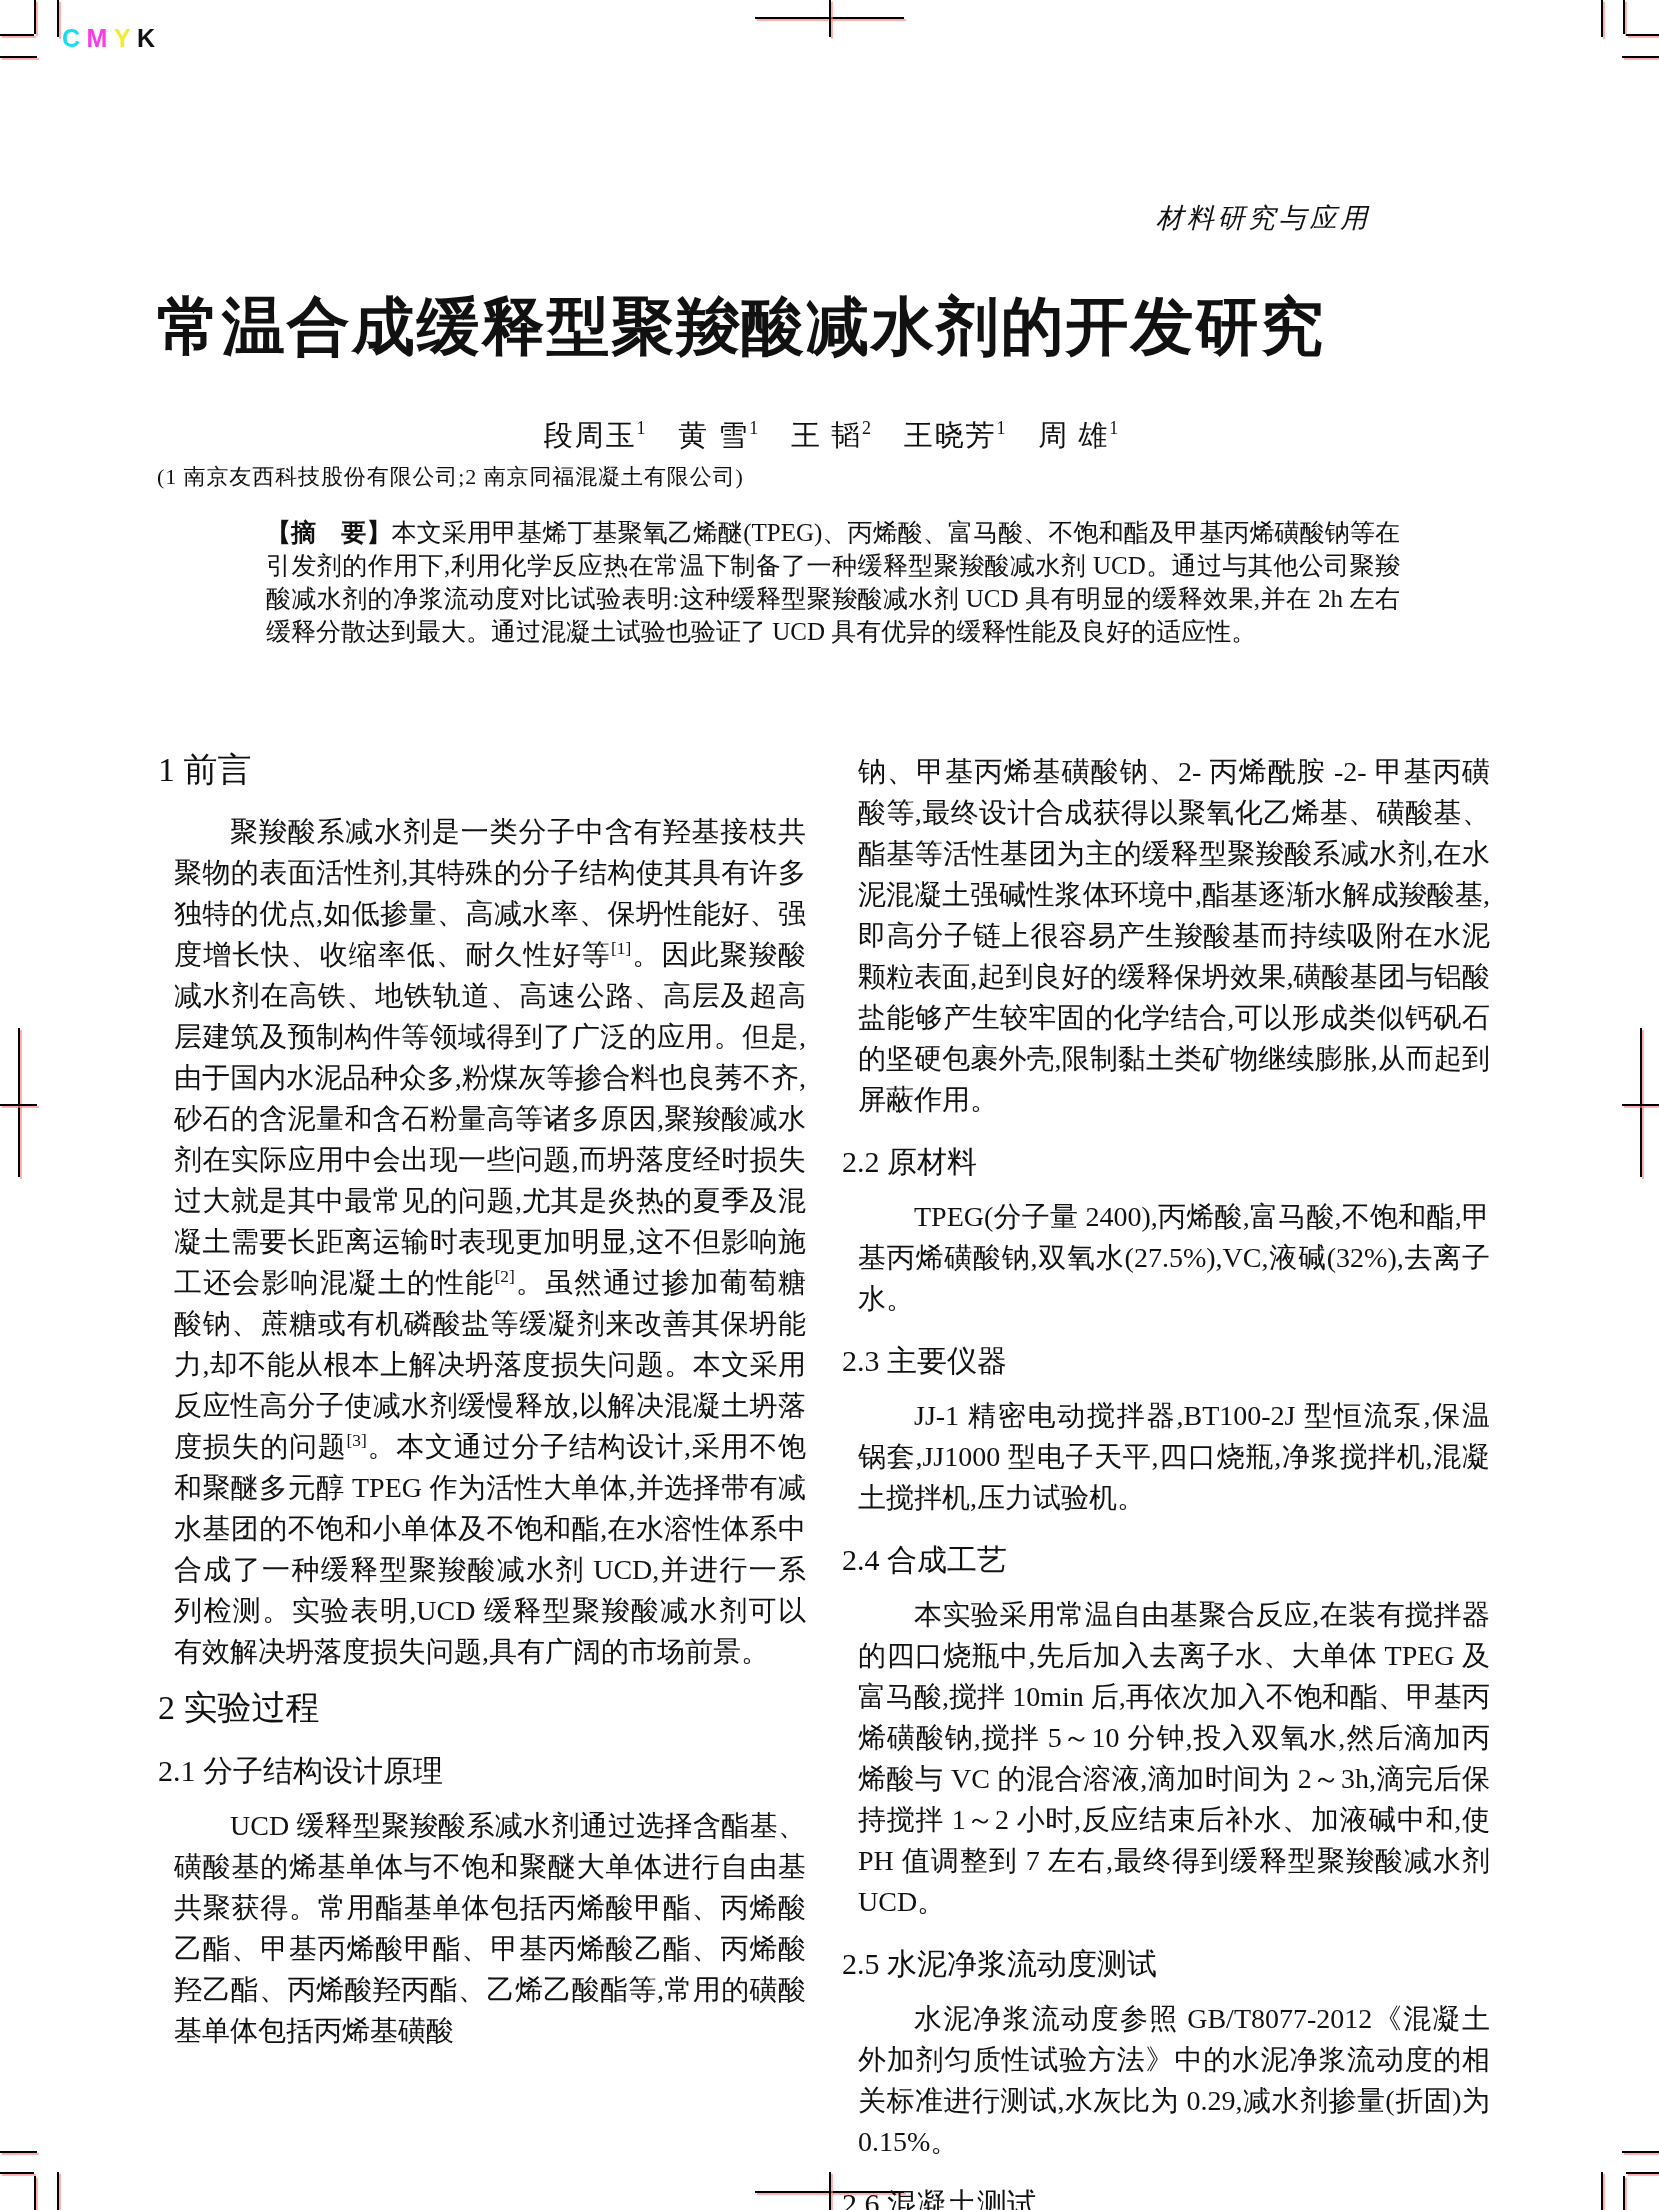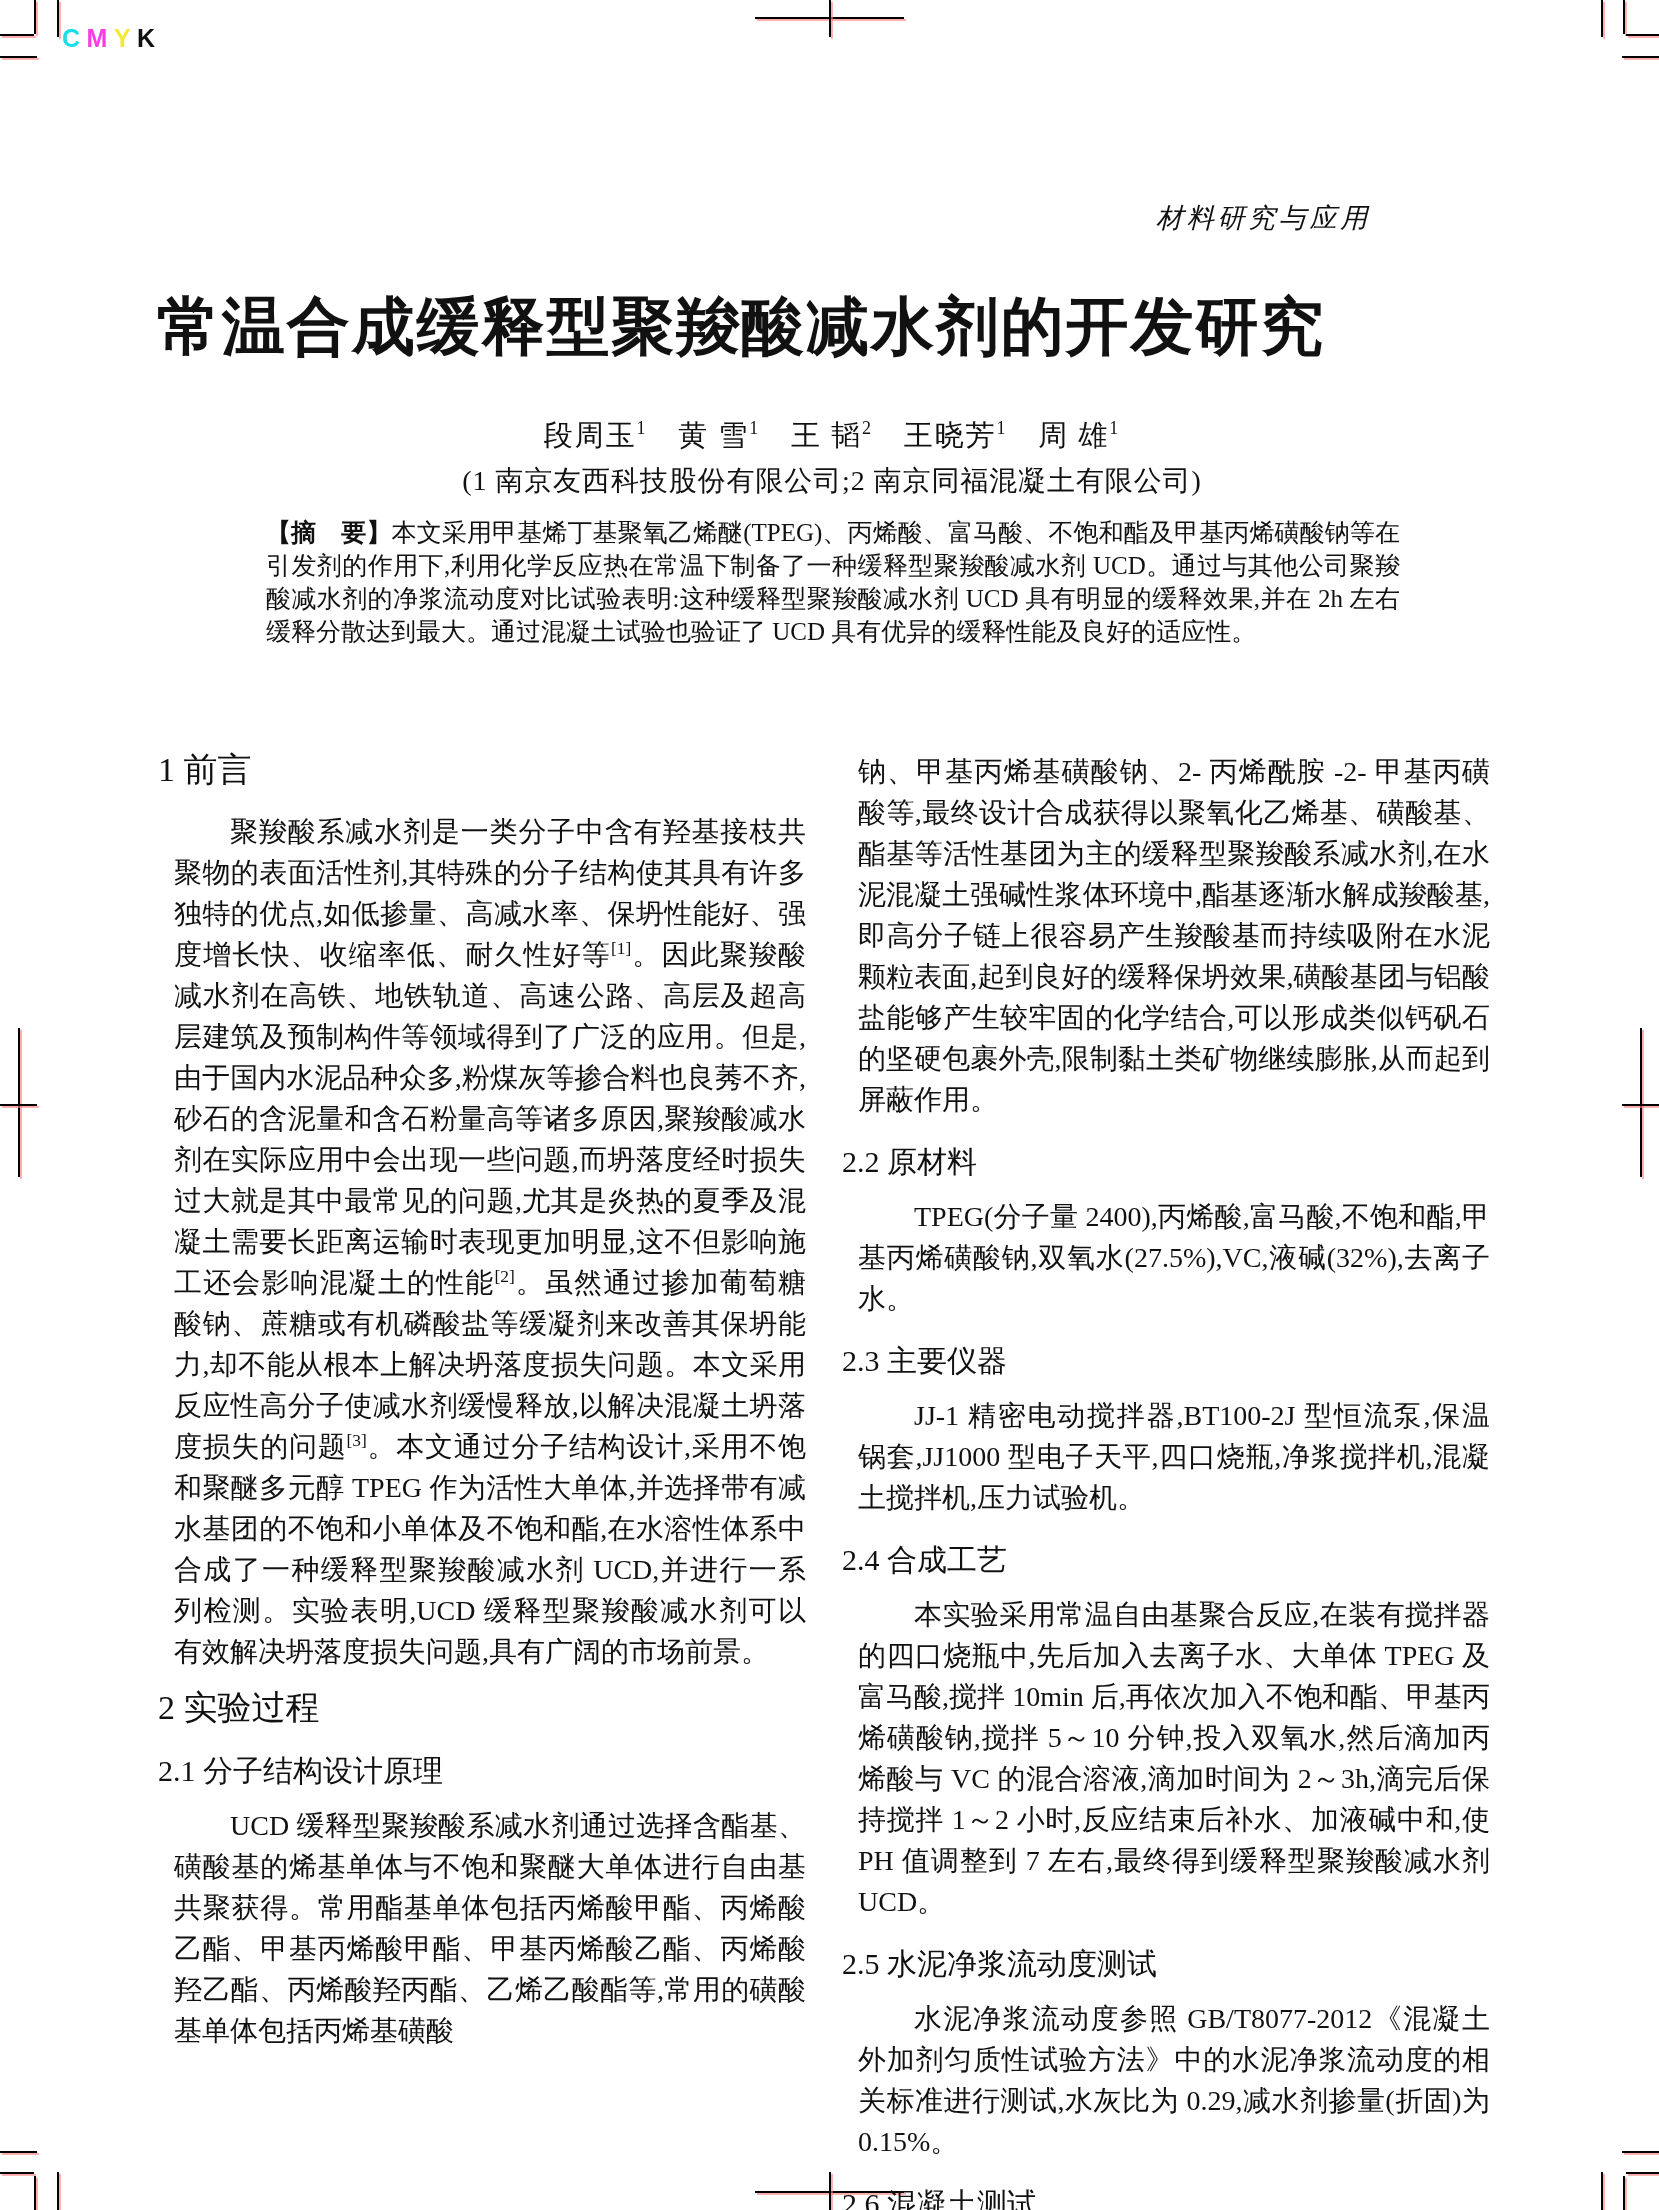--- a/index.html
+++ b/index.html
@@ -30,21 +30,21 @@
     position:absolute; left:157px; top:291px; width:1350px;
     text-align:left; font-size:63px; font-weight:700; letter-spacing:1.9px;
     line-height:1.15;
   }
   .authors {
     position:absolute; left:157px; top:416px; width:1350px;
     text-align:center; font-size:29px; letter-spacing:1.9px;
   }
   .affil {
     position:absolute; left:157px; top:462px; width:1350px;
-    text-align:center; font-size:28px; letter-spacing:0.9px;
+    text-align:left; font-size:22px; letter-spacing:0.9px;
   }
   .abstract {
     position:absolute; left:266px; top:516px; width:1134px;
     font-size:25px; line-height:33px; text-align:justify;
   }
   .abstract p { margin:0; }
   .abstract p.kw { margin-top:2.8px; }
   .abstract b { font-weight:700; }
 
   

